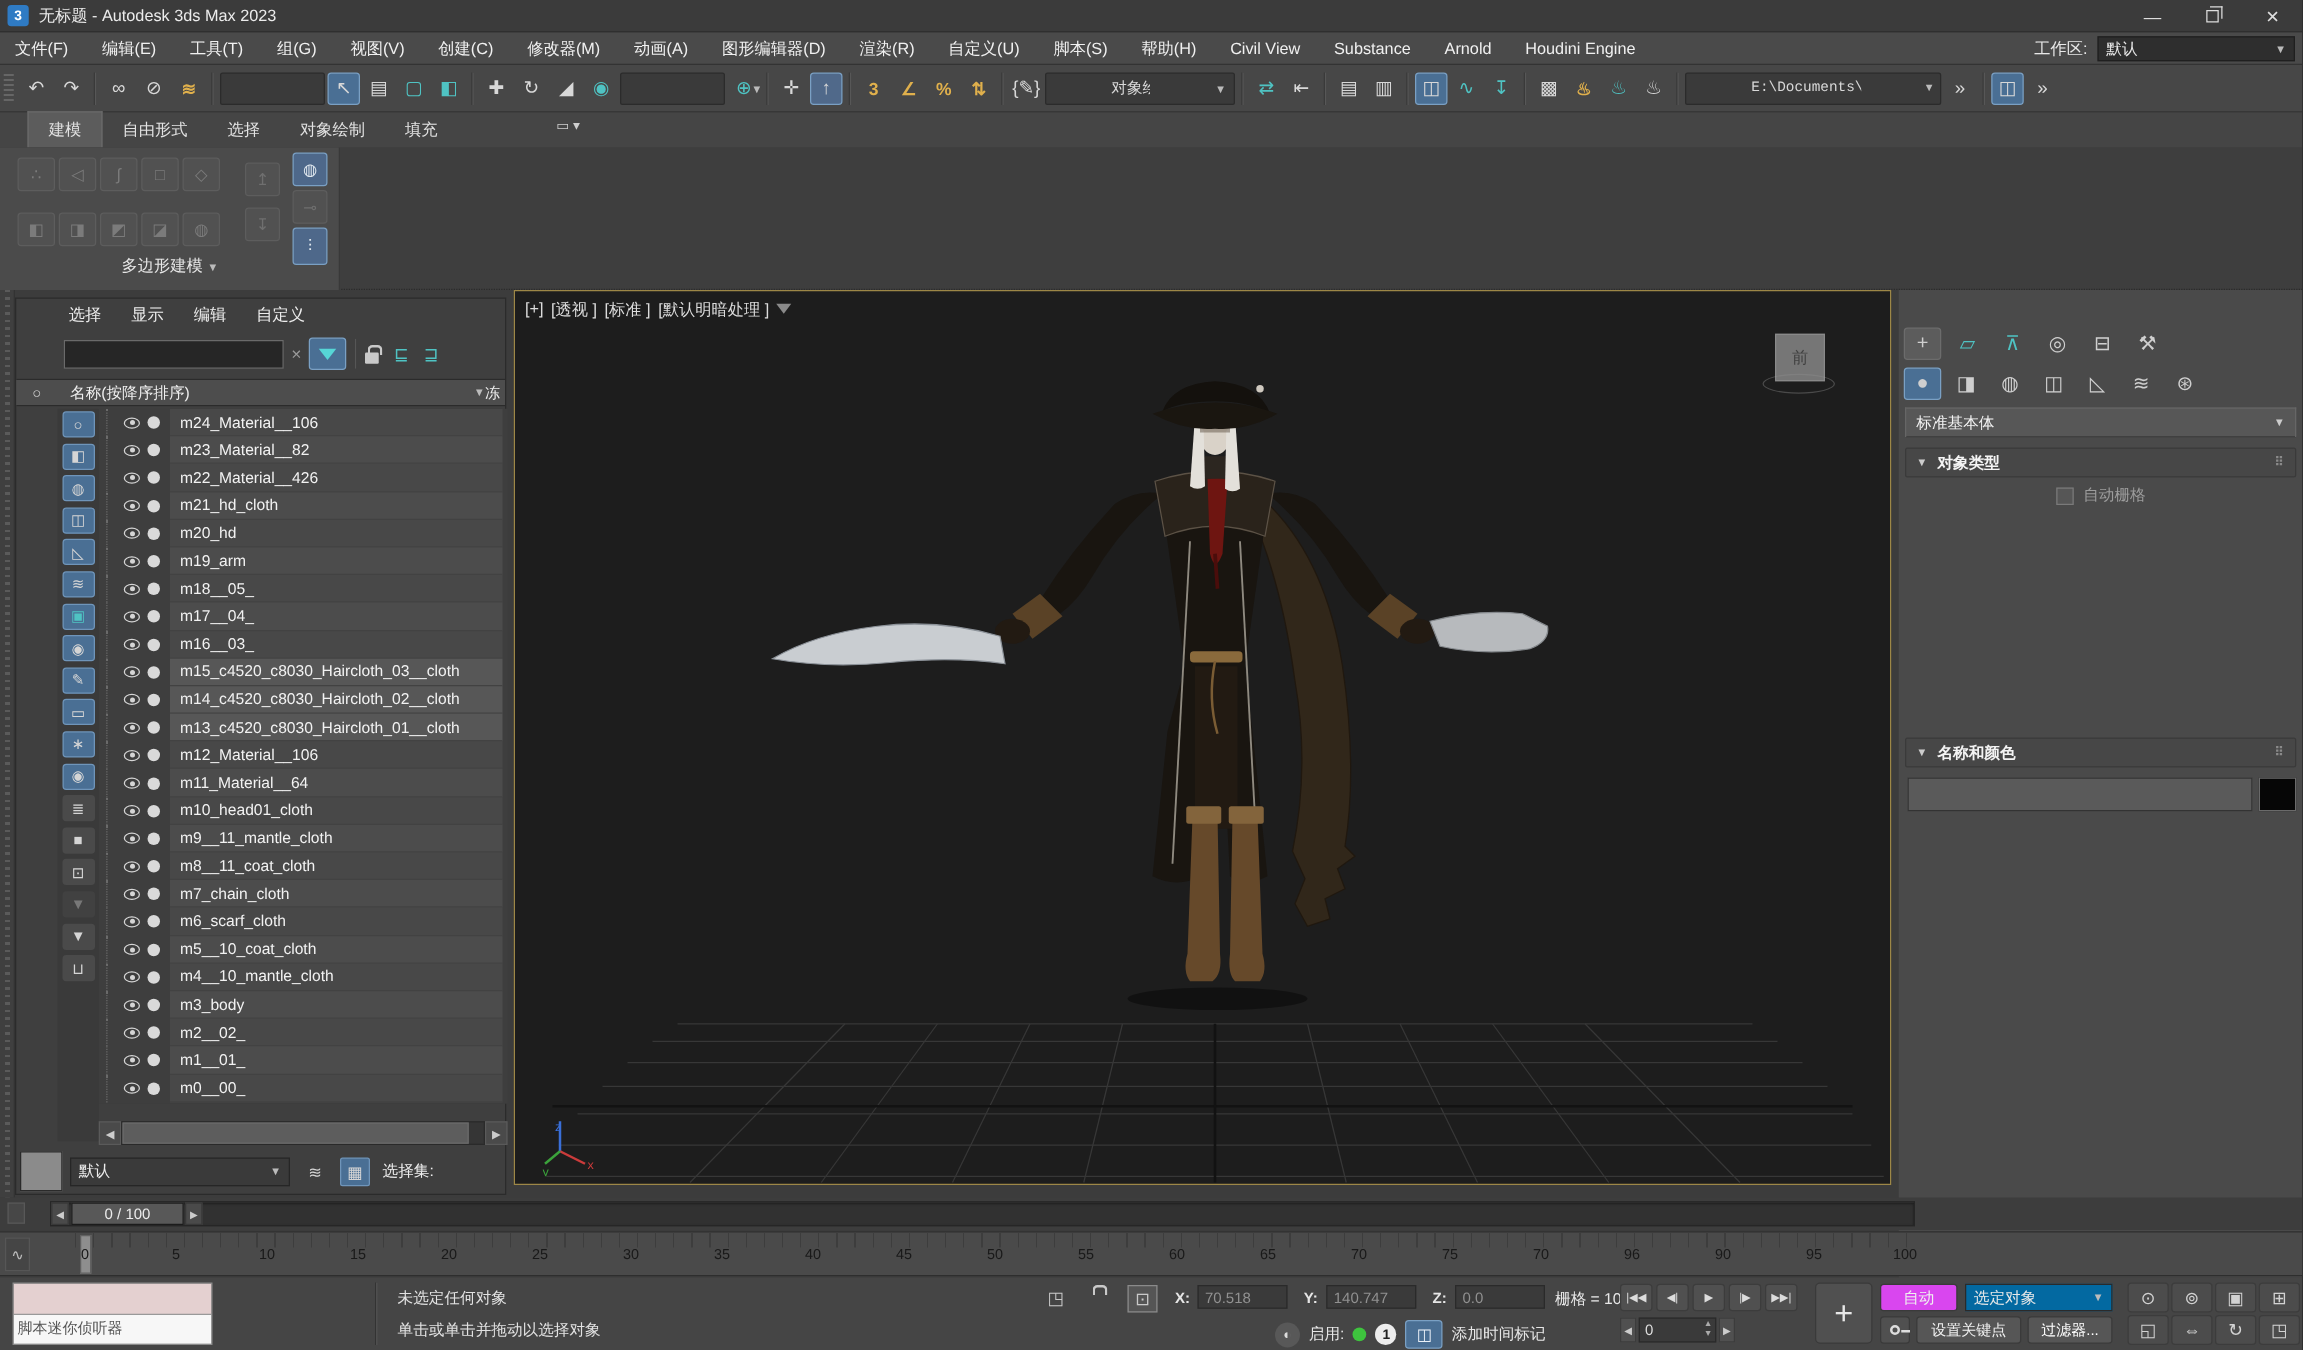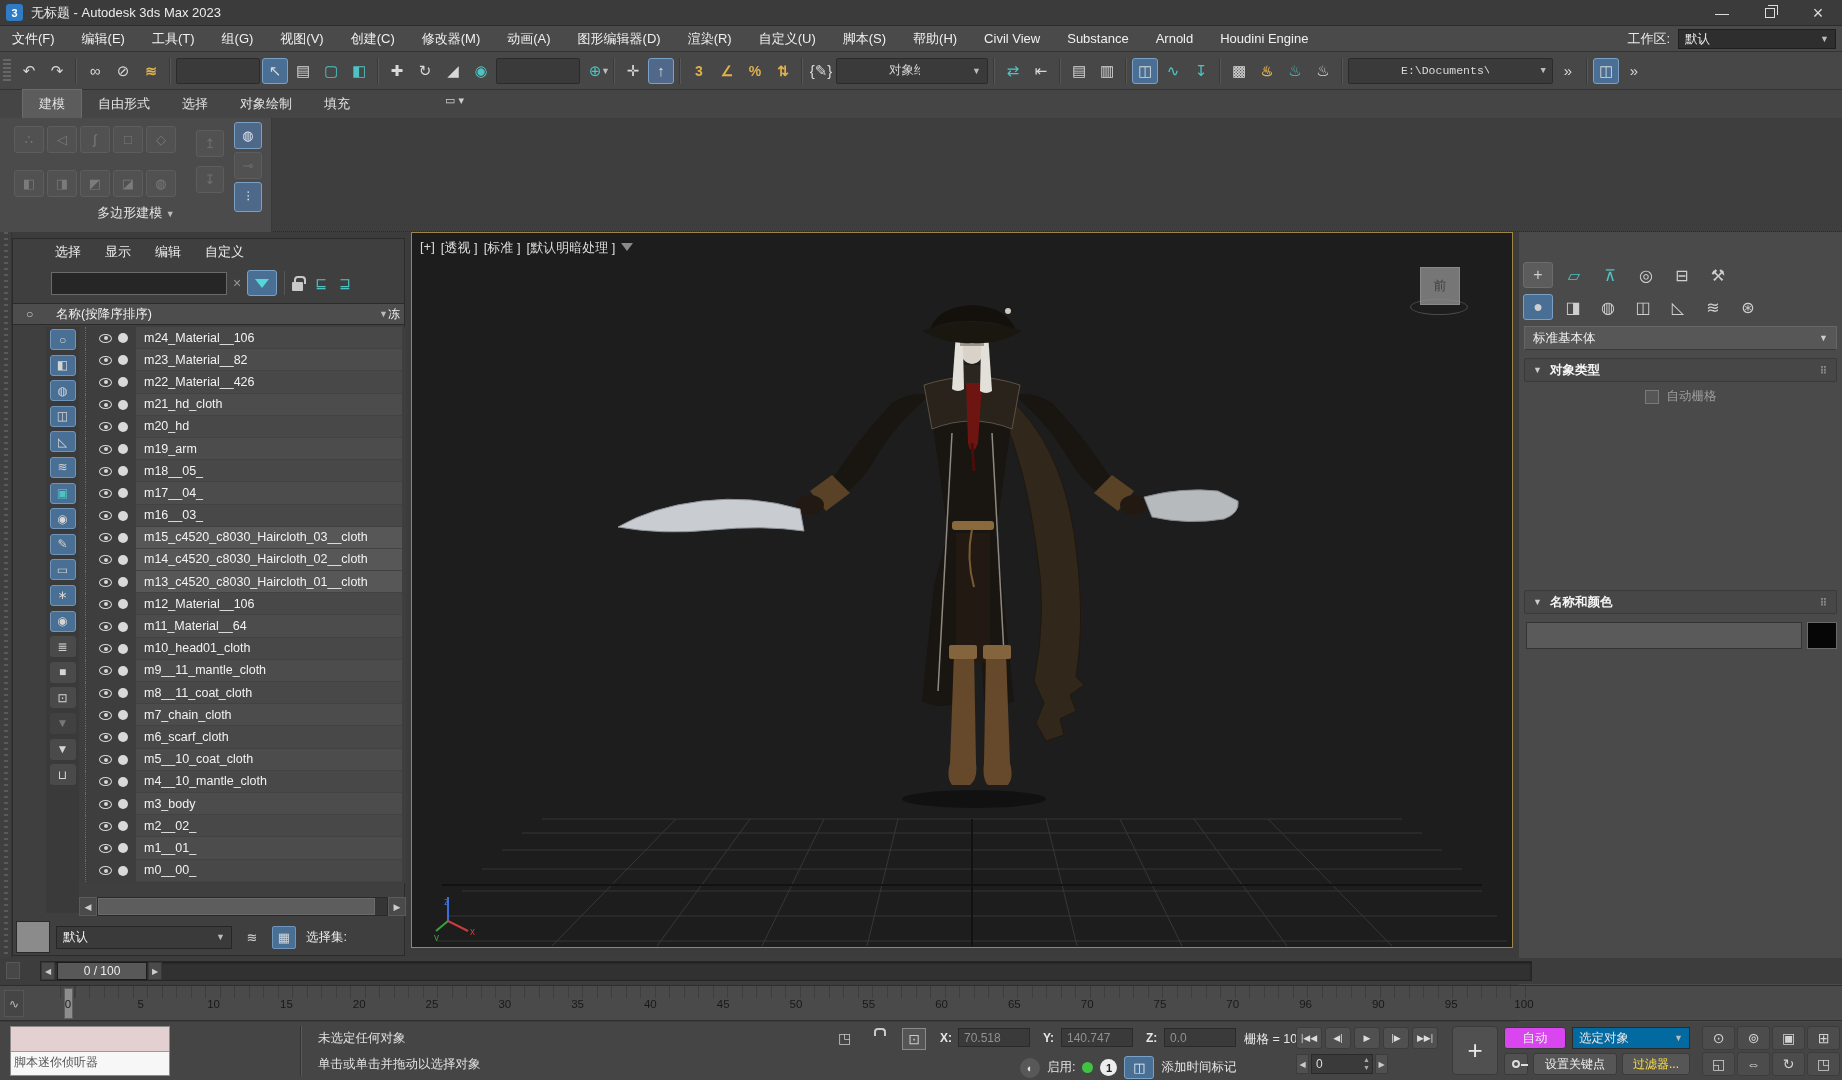--- a/index.html
+++ b/index.html
@@ -174,21 +174,21 @@
   .framefield { width:62px; height:20px; background:#3a3a3a; border:1px solid #2a2a2a; color:#ddd; font-size:12px; padding:2px 4px; position:relative; }
   .framefield .spin { position:absolute; right:2px; top:1px; font-size:7px; color:#aaa; line-height:8px; }
   .bigkey { position:absolute; left:1452px; top:4px; width:46px; height:49px; background:#505050; border:1px solid #3a3a3a; border-radius:4px; color:#e8e8e8; font-size:26px; display:flex; align-items:center; justify-content:center; }
   .autobtn { position:absolute; left:1504px; top:5px; width:62px; height:22px; background:#d946ef; border:1px solid #3a3a3a; border-radius:3px; color:#efefef; font-size:12.5px; display:flex; align-items:center; justify-content:center; }
   .seldd { position:absolute; left:1572px; top:5px; width:118px; height:22px; background:#0369a1; border:1px solid #2a2a2a; color:#e8e8e8; font-size:12.5px; display:flex; align-items:center; padding:0 6px; }
   .seldd .arr { margin-left:auto; font-size:9px; color:#bbb; }
   .keybtn { position:absolute; left:1504px; top:31px; width:24px; height:22px; background:#505050; border:1px solid #3a3a3a; border-radius:3px; display:flex; align-items:center; justify-content:center; }
   .keyicon { width:8px; height:8px; border:2px solid #ddd; border-radius:50%; position:relative; }
   .keyicon:after { content:""; position:absolute; left:7px; top:2px; width:7px; height:2px; background:#ddd; }
   .setkeybtn { position:absolute; left:1533px; top:31px; width:84px; height:22px; background:#565656; border:1px solid #3a3a3a; border-radius:3px; color:#efefef; font-size:12px; display:flex; align-items:center; justify-content:center; }
-  .filterbtn { position:absolute; left:1622px; top:31px; width:68px; height:22px; background:#565656; border:1px solid #3a3a3a; border-radius:3px; color:#fde047; font-size:12px; display:flex; align-items:center; justify-content:center; }
+  .filterbtn { position:absolute; left:1622px; top:31px; width:68px; height:22px; background:#565656; border:1px solid #3a3a3a; border-radius:3px; color:#ffffff; font-size:12px; display:flex; align-items:center; justify-content:center; }
   .navicons { position:absolute; left:1702px; top:4px; width:138px; height:50px; display:grid; grid-template-columns:repeat(4,1fr); gap:2px; }
   .nvi { background:#4c4c4c; border:1px solid #3c3c3c; border-radius:3px; color:#d2d2d2; font-size:14px; display:flex; align-items:center; justify-content:center; }
 </style>
 </head>
 <body>
 
 <div class="app">
 
   <div class="abs titlebar">
     <span class="applogo">3</span>

